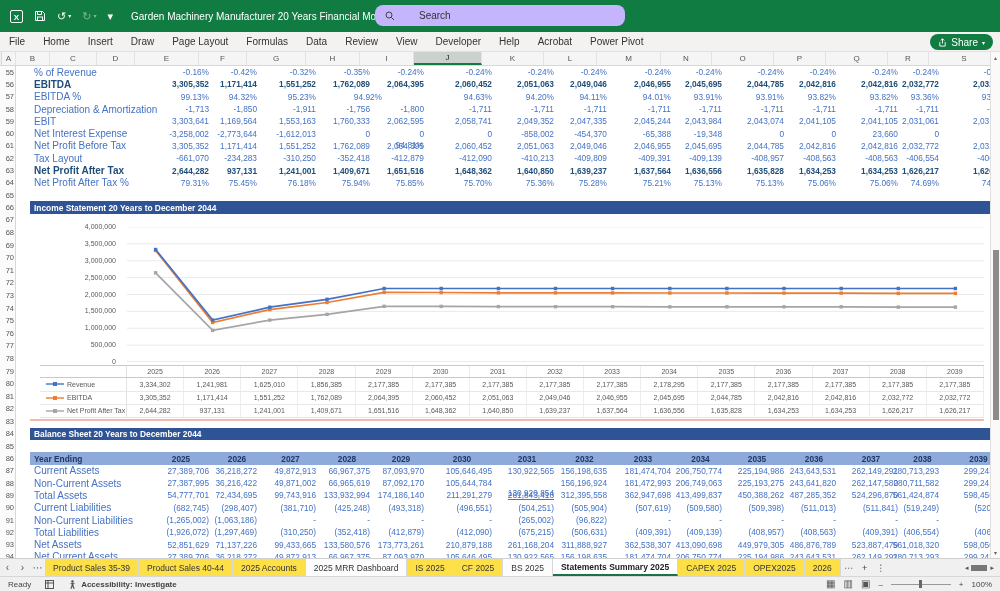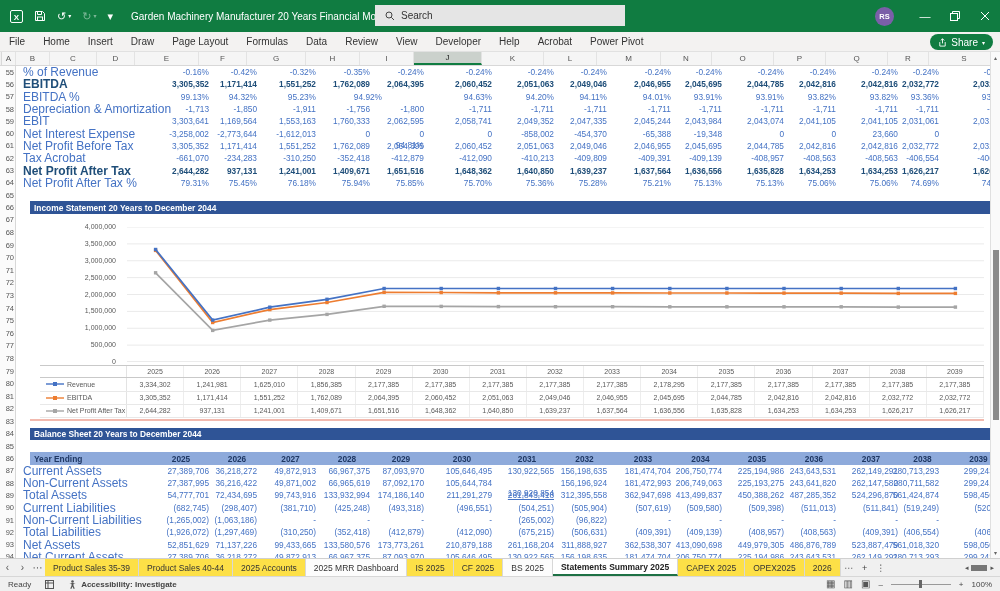--- a/index.html
+++ b/index.html
@@ -6,22 +6,22 @@
   body{width:1000px;height:591px;position:relative;overflow:hidden;background:#fff;
        font-family:"Liberation Sans",sans-serif}
   
   .titlebar{position:absolute;left:0;top:0;width:1000px;height:32px;background:#107C41;
             display:flex;align-items:center;color:#fff}
   .qat{display:flex;align-items:center;gap:11px;padding-left:10px}
   .qat .qi{display:flex;align-items:center;font-size:11px;color:#fff;line-height:1}
   .qat .caret{font-size:6px;margin-left:2px}
   .dim{opacity:.45}
   .title-text{margin-left:18px;font-size:10px;white-space:nowrap}
-  .searchbox{position:absolute;left:375px;top:5px;width:250px;height:21px;background:#e5e5e5;
-             border-radius:0;display:flex;align-items:center;gap:6px;padding-left:10px;
+  .searchbox{position:absolute;left:375px;top:5px;width:250px;height:21px;background:#c4b5fd;
+             border-radius:8px;display:flex;align-items:center;gap:24px;padding-left:10px;
              color:#333;font-size:10px;box-sizing:border-box}
   .winctrls{position:absolute;right:0;top:0;height:32px;display:flex;align-items:center}
   .avatar{width:19px;height:19px;border-radius:50%;background:#7A5FA8;color:#fff;font-size:7.5px;
           font-weight:bold;display:flex;align-items:center;justify-content:center;margin-right:16px}
   .winbtn{width:30px;height:32px;display:flex;align-items:center;justify-content:center;font-size:11px;color:#fff}
   
   .ribbon{position:absolute;left:0;top:32px;width:1000px;height:20px;background:#F3F2F1;
           border-bottom:1px solid #E1E1E1;display:flex;align-items:center;box-sizing:border-box}
   .rtab{font-size:10px;color:#333;padding:0 9px;white-space:nowrap}
   .share-btn{position:absolute;right:7px;top:34px;height:16px;background:#107C41;color:#fff;
@@ -32,21 +32,21 @@
   .corner{width:16px;height:100%;background:#F0F0F0;border-right:1px solid #D8D8D8;box-sizing:border-box}
   .colhdr{height:100%;box-sizing:border-box;border-right:1px solid #E3E3E3;font-size:8px;color:#555;
           display:flex;align-items:center;justify-content:center;flex:none}
   .colhdr.sel{background:#CBD1CC;border-bottom:2px solid #107C41;color:#222}
   .rowhdrs{position:absolute;left:0;top:66px;width:16px;height:492px;background:#FBFBFB;
            border-right:1px solid #D8D8D8;box-sizing:border-box;overflow:hidden}
   .rowhdr{position:absolute;left:0;width:14px;font-size:7.5px;color:#555;display:flex;
           align-items:center;justify-content:flex-end}
   
   .content{position:absolute;left:16px;top:66px;width:974px;height:492px;overflow:hidden;background:#fff}
-  .cell-label{position:absolute;left:7px;width:120px;font-size:12px;color:#4472C4;
+  .cell-label{position:absolute;left:18px;width:120px;font-size:10px;color:#4472C4;
               display:flex;align-items:center;white-space:nowrap}
   .cell-num{position:absolute;font-size:8.3px;color:#4472C4;display:flex;align-items:center;
             justify-content:flex-end;padding-right:4px;box-sizing:border-box;white-space:nowrap}
   .b{font-weight:bold;color:#1F4E79}
   .band{position:absolute;left:14px;width:1000px;height:12.6px;background:#2F5496;color:#fff;
         font-weight:bold;font-size:8.4px;display:flex;align-items:center;padding-left:4px;box-sizing:border-box}
   .yearband{position:absolute;left:14px;width:1000px;height:12.6px;background:#8EAADB;
             display:flex;align-items:center;box-sizing:border-box}
   .yearhdr-label{font-size:8.4px;font-weight:bold;color:#1F3864;padding-left:4px}
   .year-cell{position:absolute;font-size:8.3px;font-weight:bold;color:#1F3864;display:flex;
@@ -117,35 +117,20 @@
       </span>
     <span class="qi">▾</span>
   </div>
   <div class="title-text">Garden Machinery Manufacturer 20 Years Financial Model.xlsx  -  Excel</div>
   <div class="searchbox">
     <svg width="10" height="10" viewBox="0 0 10 10" fill="none" stroke="#444">
         <circle cx="4" cy="4" r="3"></circle>
         <path d="M6.3 6.3L9 9"></path>
       </svg>
     <span>Search</span>
-  </div>
-  <div class="winctrls">
-    <div class="avatar">RS</div>
-    <div class="winbtn">—</div>
-    <div class="winbtn">
-      <svg width="10" height="10" viewBox="0 0 10 10" fill="none" stroke="#fff">
-          <rect x="0.5" y="2.5" width="7" height="7"></rect>
-          <path d="M2.5 2.5v-2h7v7h-2"></path>
-        </svg>
-    </div>
-    <div class="winbtn">
-      <svg width="10" height="10" viewBox="0 0 10 10" stroke="#fff">
-          <path d="M1 1l8 8M9 1l-8 8"></path>
-        </svg>
-    </div>
   </div>
 </div>
 
 <div class="ribbon">
   <div id="ribbon-tabs" style="display:flex">
       <div class="rtab">File</div>
       <div class="rtab">Home</div>
       <div class="rtab">Insert</div>
       <div class="rtab">Draw</div>
       <div class="rtab">Page Layout</div>
@@ -346,21 +331,21 @@
       <div class="cell-num" style="top: 73.8px; height: 12.3px; left: 412px; width: 68px;">2,060,452</div>
       <div class="cell-num" style="top: 73.8px; height: 12.3px; left: 480px; width: 62px;">2,051,063</div>
       <div class="cell-num" style="top: 73.8px; height: 12.3px; left: 542px; width: 53px;">2,049,046</div>
       <div class="cell-num" style="top: 73.8px; height: 12.3px; left: 595px; width: 64px;">2,046,955</div>
       <div class="cell-num" style="top: 73.8px; height: 12.3px; left: 659px; width: 51px;">2,045,695</div>
       <div class="cell-num" style="top: 73.8px; height: 12.3px; left: 710px; width: 62px;">2,044,785</div>
       <div class="cell-num" style="top: 73.8px; height: 12.3px; left: 772px; width: 52px;">2,042,816</div>
       <div class="cell-num" style="top: 73.8px; height: 12.3px; left: 824px; width: 62px;">2,042,816</div>
       <div class="cell-num" style="top: 73.8px; height: 12.3px; left: 886px; width: 41px;">2,032,772</div>
       <div class="cell-num" style="top: 73.8px; height: 12.3px; left: 927px; width: 71px;">2,032,772</div>
-      <div class="cell-label" style="top: 86.1px; height: 12.3px;">Tax Acrobat</div>
+      <div class="cell-label" style="top: 86.1px; height: 12.3px;">Tax Layout</div>
       <div class="cell-num" style="top: 86.1px; height: 12.3px; left: 133px; width: 64px;">-661,070</div>
       <div class="cell-num" style="top: 86.1px; height: 12.3px; left: 197px; width: 48px;">-234,283</div>
       <div class="cell-num" style="top: 86.1px; height: 12.3px; left: 245px; width: 59px;">-310,250</div>
       <div class="cell-num" style="top: 86.1px; height: 12.3px; left: 304px; width: 54px;">-352,418</div>
       <div class="cell-num" style="top: 86.1px; height: 12.3px; left: 358px; width: 54px;">-412,879</div>
       <div class="cell-num" style="top: 86.1px; height: 12.3px; left: 412px; width: 68px;">-412,090</div>
       <div class="cell-num" style="top: 86.1px; height: 12.3px; left: 480px; width: 62px;">-410,213</div>
       <div class="cell-num" style="top: 86.1px; height: 12.3px; left: 542px; width: 53px;">-409,809</div>
       <div class="cell-num" style="top: 86.1px; height: 12.3px; left: 595px; width: 64px;">-409,391</div>
       <div class="cell-num" style="top: 86.1px; height: 12.3px; left: 659px; width: 51px;">-409,139</div>

